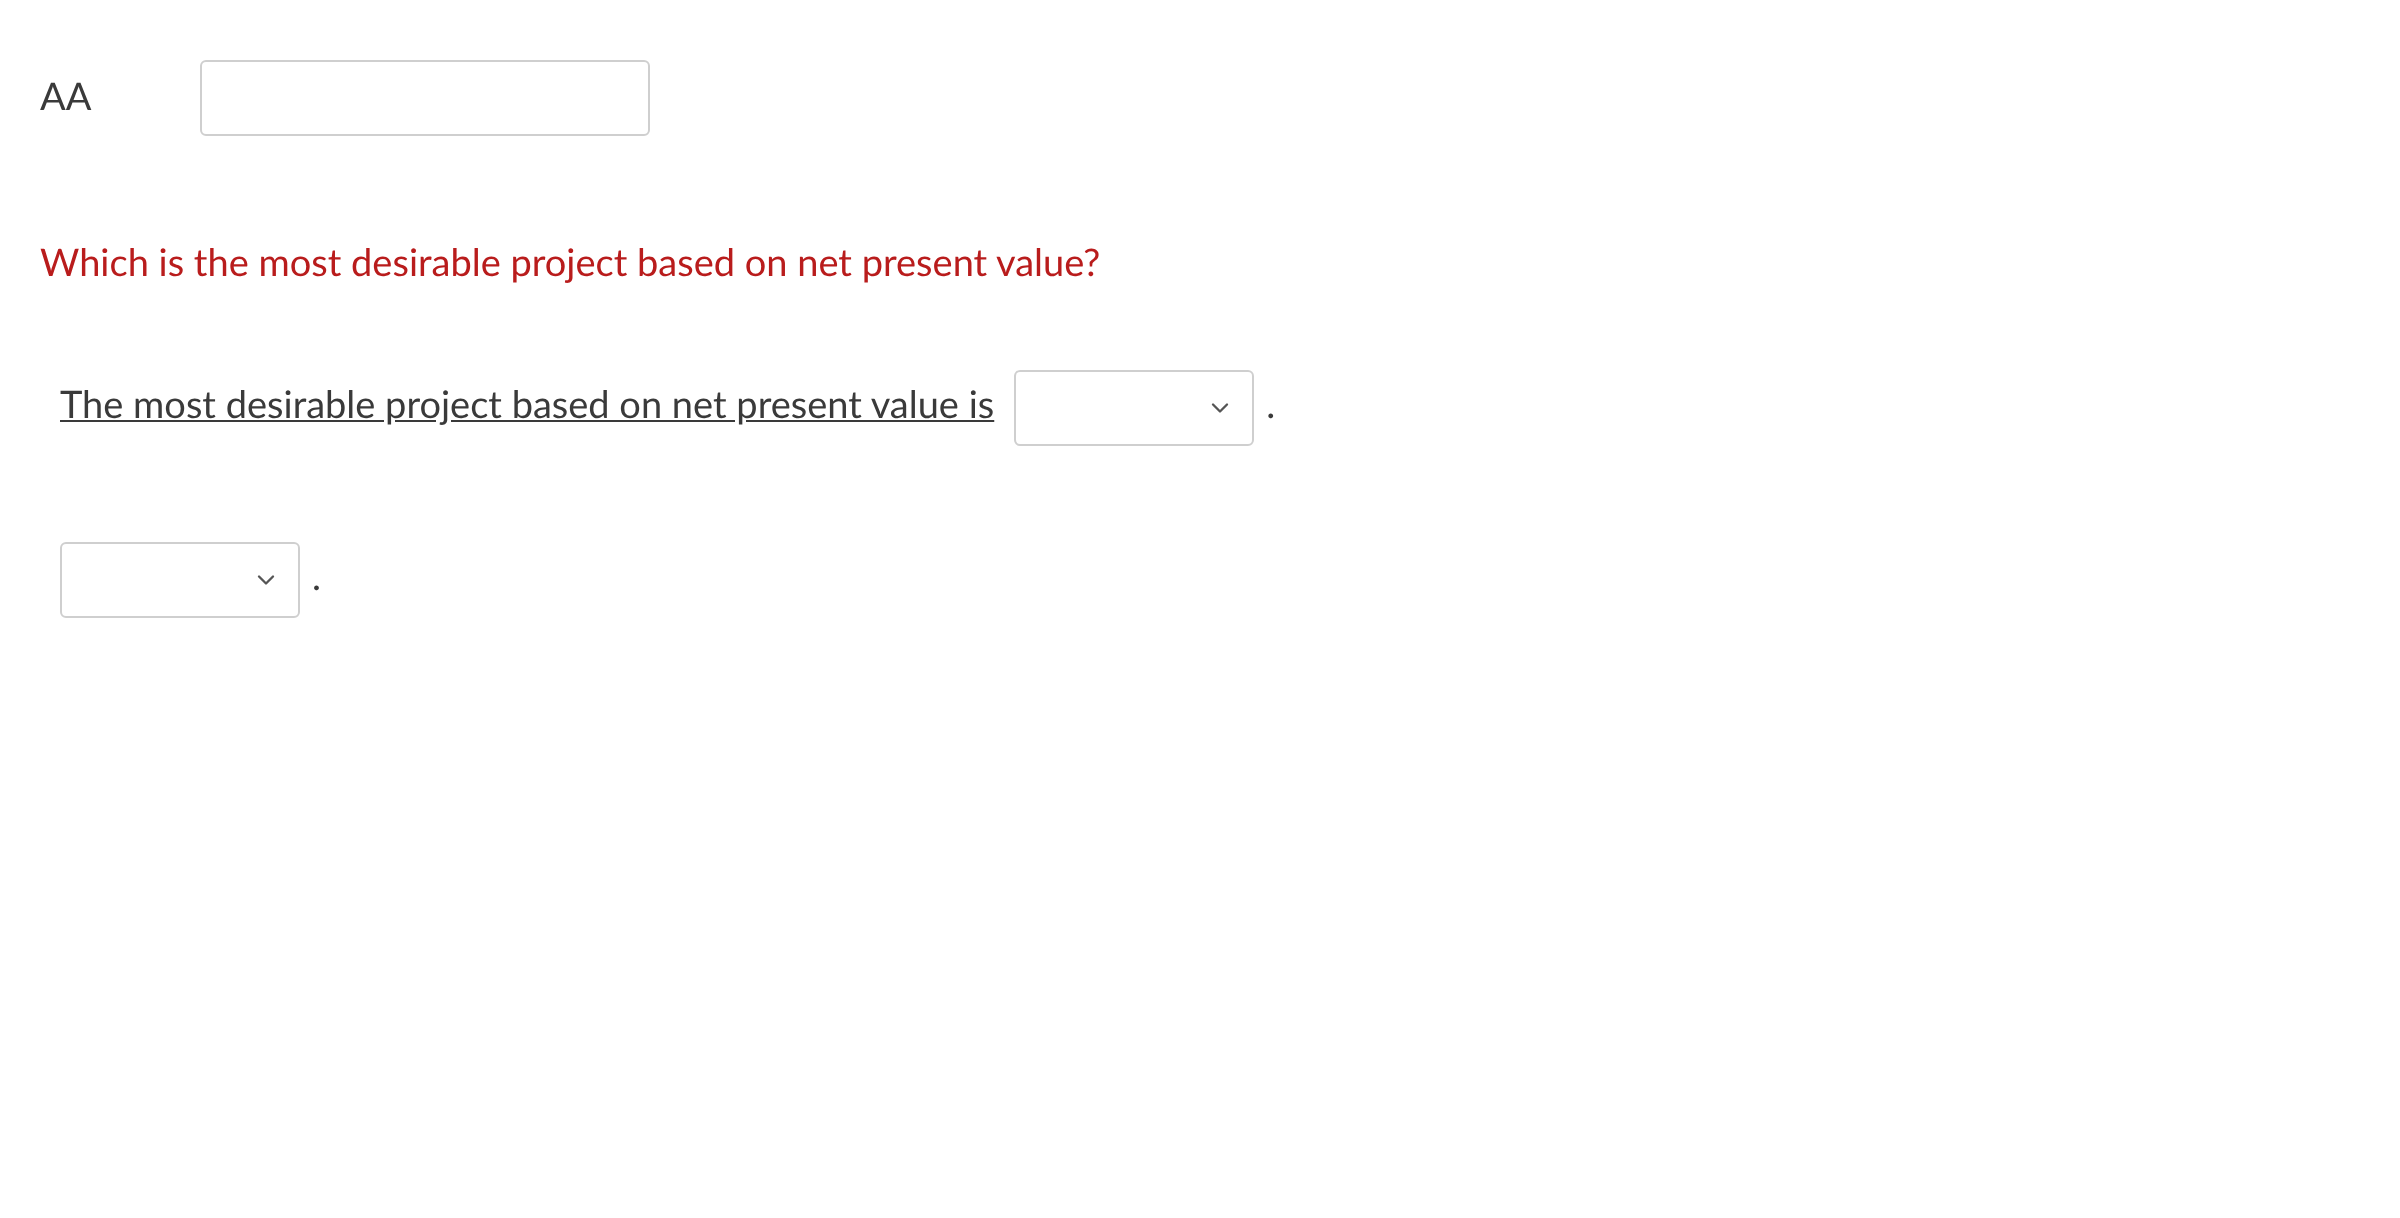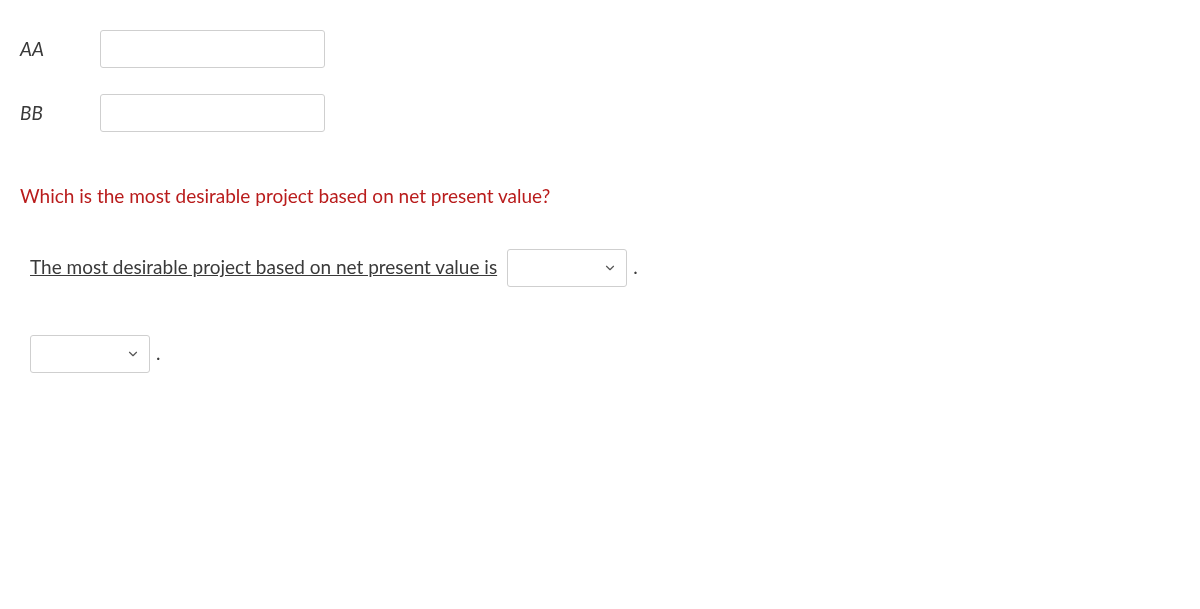--- a/index.html
+++ b/index.html
@@ -20,21 +20,20 @@
     }
     .project-row {
       display: flex;
       align-items: center;
       margin-bottom: 26px;
     }
     .project-label {
       width: 80px;
       font-size: 19px;
       color: #3a3a3a;
-      font-style: italic;
     }
     .text-input {
       width: 225px;
       height: 38px;
       border: 1px solid #cfcfcf;
       border-radius: 3px;
       background: #ffffff;
       font-size: 17px;
       padding: 0 8px;
     }
@@ -94,24 +93,20 @@
 </head>
 <body>
 
 <div class="project-rows">
 
   <div class="project-row">
     <div class="project-label">AA</div>
     <input type="text" class="text-input" value="" style="">
   </div>
 
-  <div class="project-row">
-    <div class="project-label">BB</div>
-    <input type="text" class="text-input" value="" style="">
-  </div>
 
 
 </div>
 
 <div class="question-block">
   <div class="question-text">Which is the most desirable project based on net present value?</div>
   <div class="answer-line">
     <span class="answer-prefix">The most desirable project based on net present value is</span>
     <span class="select-wrapper">
       <select class="select-input">

